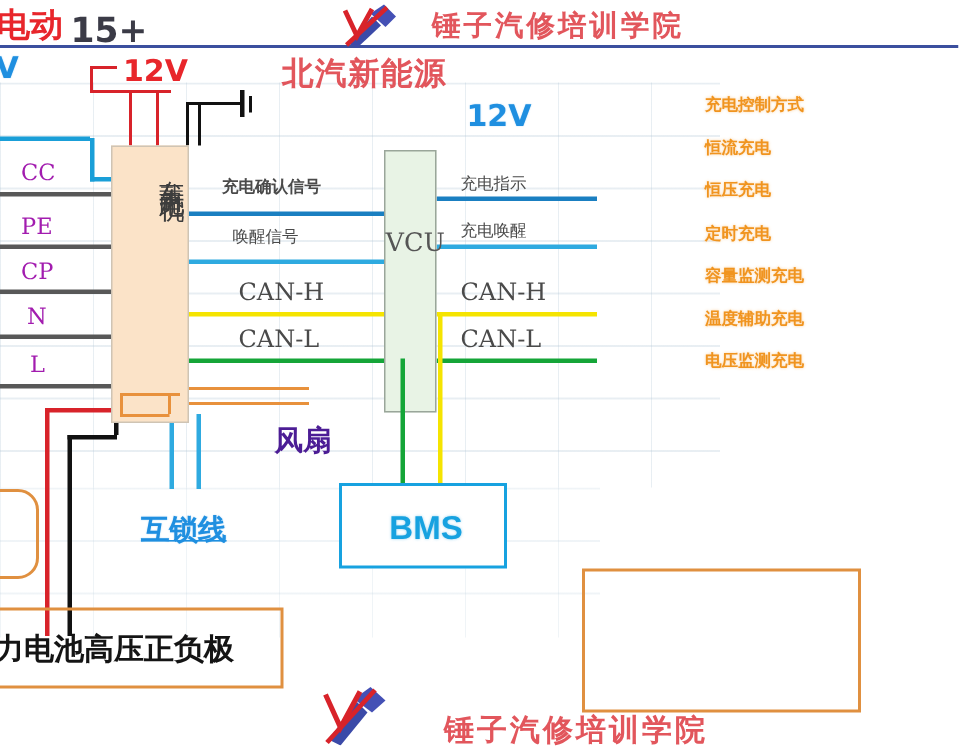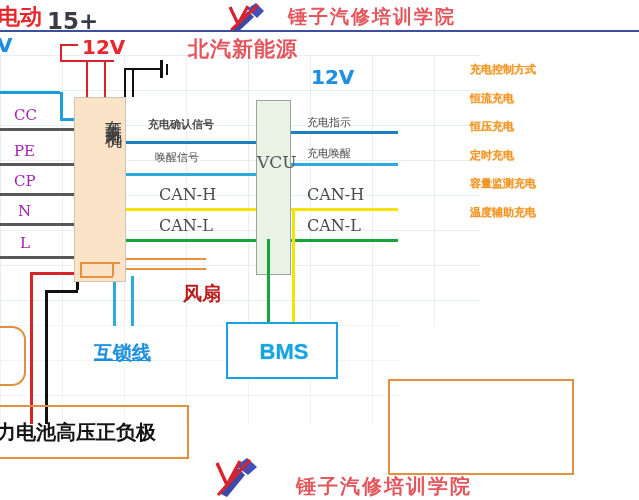--- a/index.html
+++ b/index.html
@@ -96,21 +96,21 @@
     font-family:"DejaVu Sans",sans-serif;z-index:12;}
   .sig-en{font-family:"DejaVu Serif",serif;font-size:16px;}
 
   
   .obox{position:absolute;border:2px solid #e09040;background:transparent;}
   .obox-round{border-radius:14px;}
 
   
   .callout{position:absolute;white-space:nowrap;font-weight:bold;}
   .c-blue{color:#1f8fe0;text-shadow:0 0 1px rgba(31,143,224,.4);}
-  .c-orange{color:#b91c1c;}
+  .c-orange{color:#4c1d95;}
   .c-red{color:#e8262b;}
   .c-dark{color:#3b3b47;}
 
   
   .rlist{position:absolute;left:470px;top:62px;width:169px;}
   .rlist div{
     font-size:11px;font-weight:bold;color:#f0941f;
     margin-bottom:13.5px;white-space:nowrap;
     text-shadow:0 0 2px rgba(250,200,140,.9), 0 0 1px rgba(255,255,255,.9);
     font-family:Liberation Serif, serif;
@@ -250,20 +250,21 @@
 
   <div class="obox" style="left:388px;top:379px;width:182px;height:92px;"></div>
 
   <div class="rlist">
     <div>充电控制方式</div>
     <div>恒流充电</div>
     <div>恒压充电</div>
     <div>定时充电</div>
     <div>容量监测充电</div>
     <div>温度辅助充电</div>
+    <div>电压监测充电</div>
   </div>
 
   <svg class="abs" style="left:214px;top:455px;width:48px;height:42px;" viewBox="0 0 48 42">
     <path d="M5 38 L24 13 L31 20 L13 42 Z" fill="#3b4aa8"></path>
     <path d="M22 11 L33 3 L43 12 L34 20 Z" fill="#4450b5"></path>
     <path d="M4 40 L36 5" stroke="#d8232a" stroke-width="3.2" fill="none"></path>
     <path d="M3 8 L13 30 L26 6" stroke="#d8232a" stroke-width="3.4" fill="none"></path>
   </svg>
   <div class="wm-text" style="left:296px;top:473px;font-size:20px;letter-spacing:2px;">锤子汽修培训学院</div>
 

